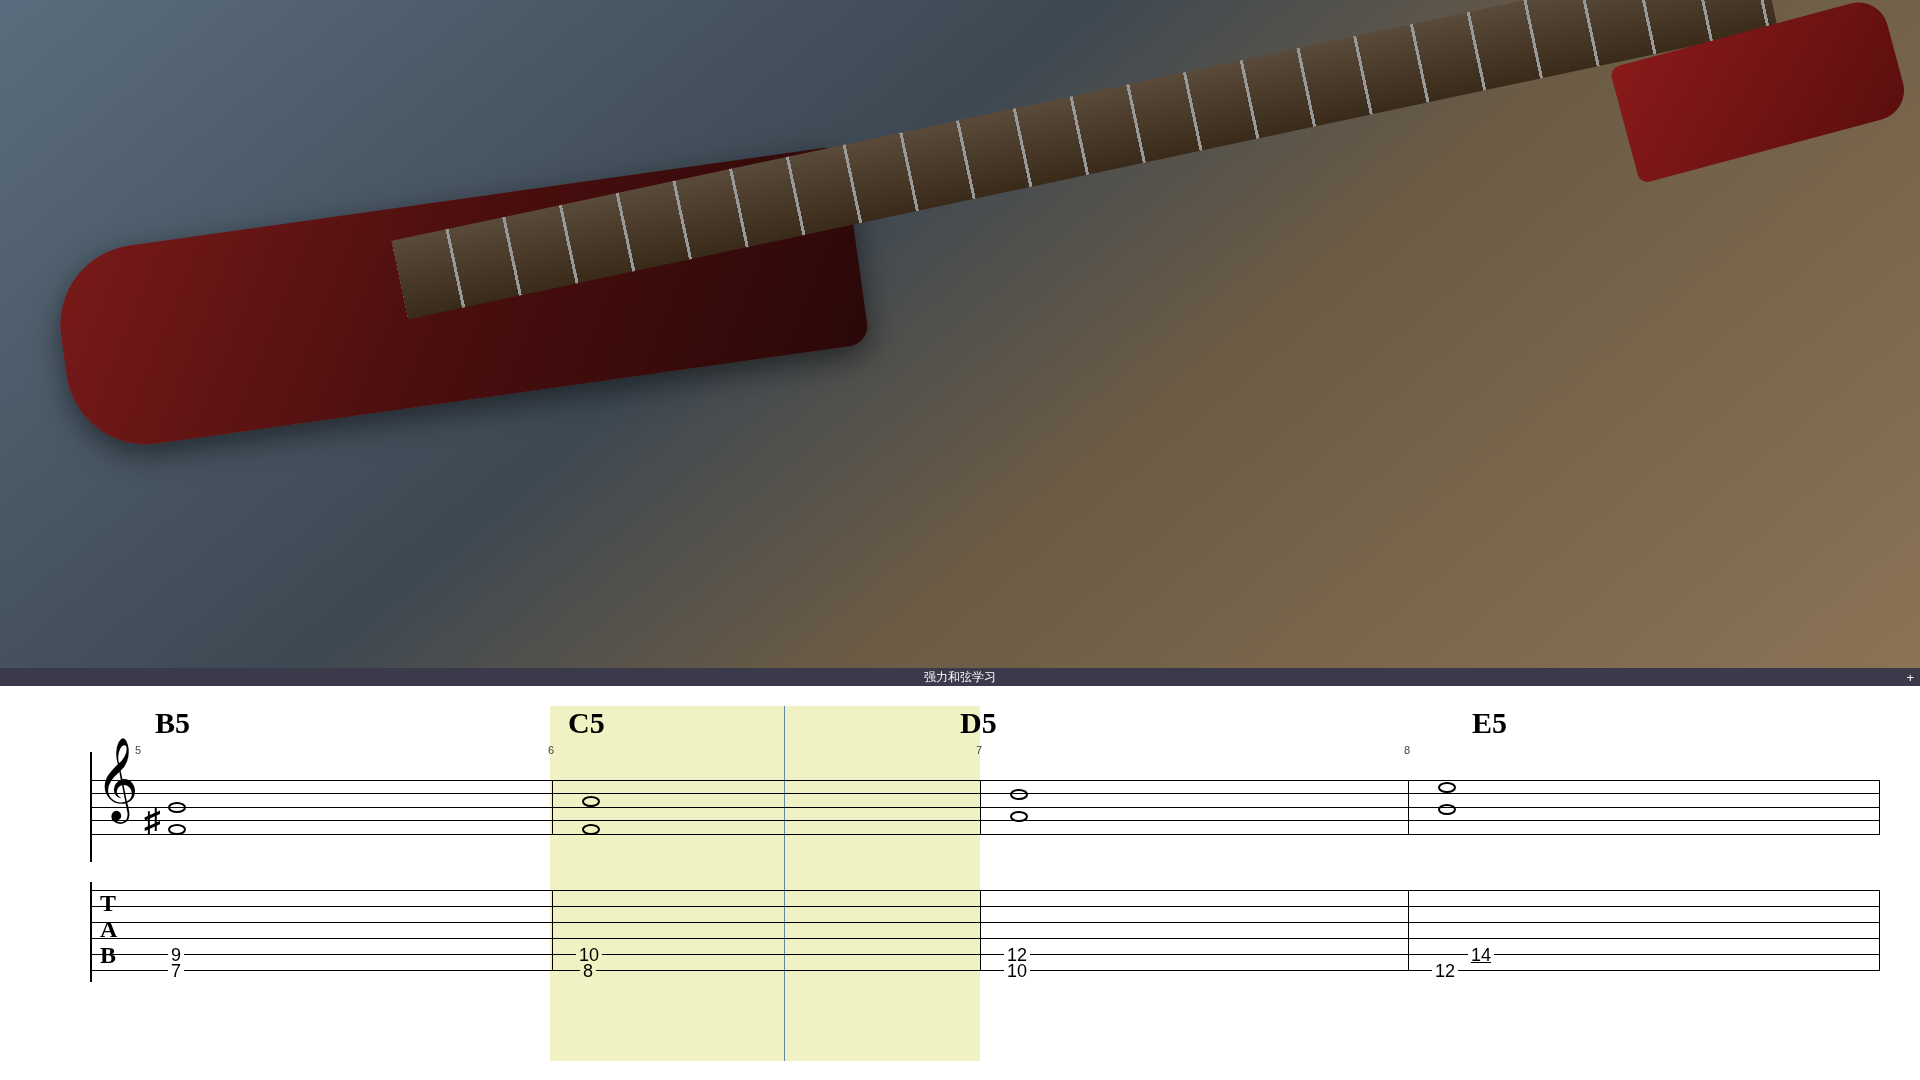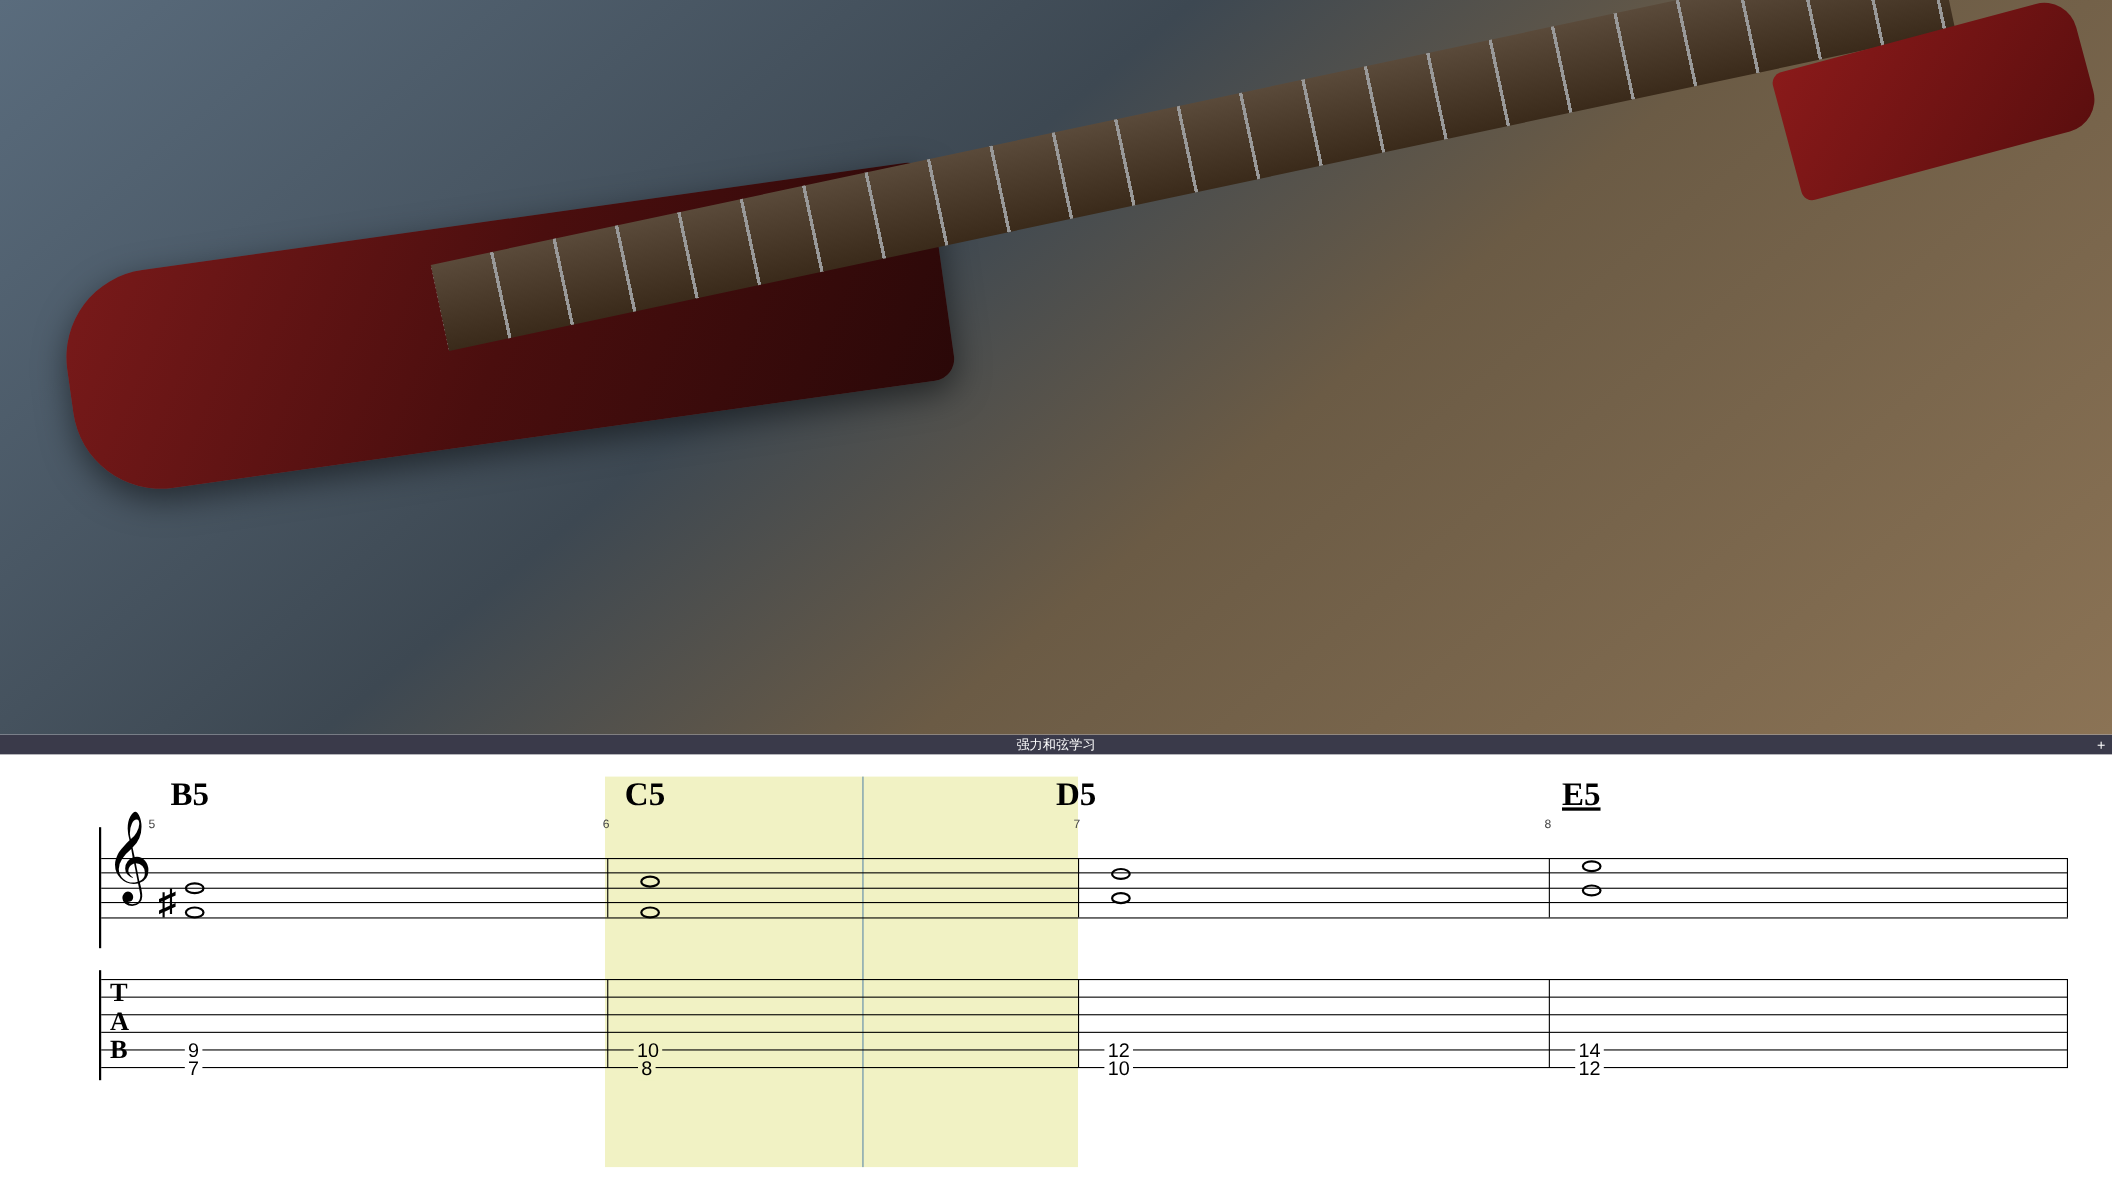--- a/index.html
+++ b/index.html
@@ -256,21 +256,21 @@
   <div class="notation-container">
 
     <div class="highlight" style="left: 510px; width: 430px;"></div>
     <div class="playhead" style="left: 744px;"></div>
 
     <div class="content-layer">
       <div class="chord-labels">
         <span class="chord-label" style="left: 115px;">B5</span>
         <span class="chord-label" style="left: 528px;">C5</span>
         <span class="chord-label" style="left: 920px;">D5</span>
-        <span class="chord-label" style="left: 1380px; text-decoration: underline;">E5</span>
+        <span class="chord-label" style="left: 1432px;">E5</span>
 
         <span class="measure-number" style="left: 95px;">5</span>
         <span class="measure-number" style="left: 508px;">6</span>
         <span class="measure-number" style="left: 936px;">7</span>
         <span class="measure-number" style="left: 1364px;">8</span>
       </div>
 
       <div class="staff">
         <div class="staff-lines">
           <div class="staff-line" style="top: 0;"></div>
@@ -317,21 +317,21 @@
 
         <span class="tab-number" style="left: 76px; top: 63px;">9</span>
         <span class="tab-number" style="left: 76px; top: 79px;">7</span>
 
         <span class="tab-number" style="left: 484px; top: 63px; background:#f1f2c4;">10</span>
         <span class="tab-number" style="left: 488px; top: 79px; background:#f1f2c4;">8</span>
 
         <span class="tab-number" style="left: 912px; top: 63px;">12</span>
         <span class="tab-number" style="left: 912px; top: 79px;">10</span>
 
-        <span class="tab-number" style="left: 1340px; top: 63px; text-decoration: underline;">14</span>
+        <span class="tab-number" style="left: 1376px; top: 63px; text-decoration: underline;">14</span>
         <span class="tab-number" style="left: 1340px; top: 79px;">12</span>
 
         <div class="tab-barline" style="left: 460px;"></div>
         <div class="tab-barline" style="left: 888px;"></div>
         <div class="tab-barline" style="left: 1316px;"></div>
         <div class="tab-barline" style="right: 0;"></div>
       </div>
     </div>
 
   </div>

